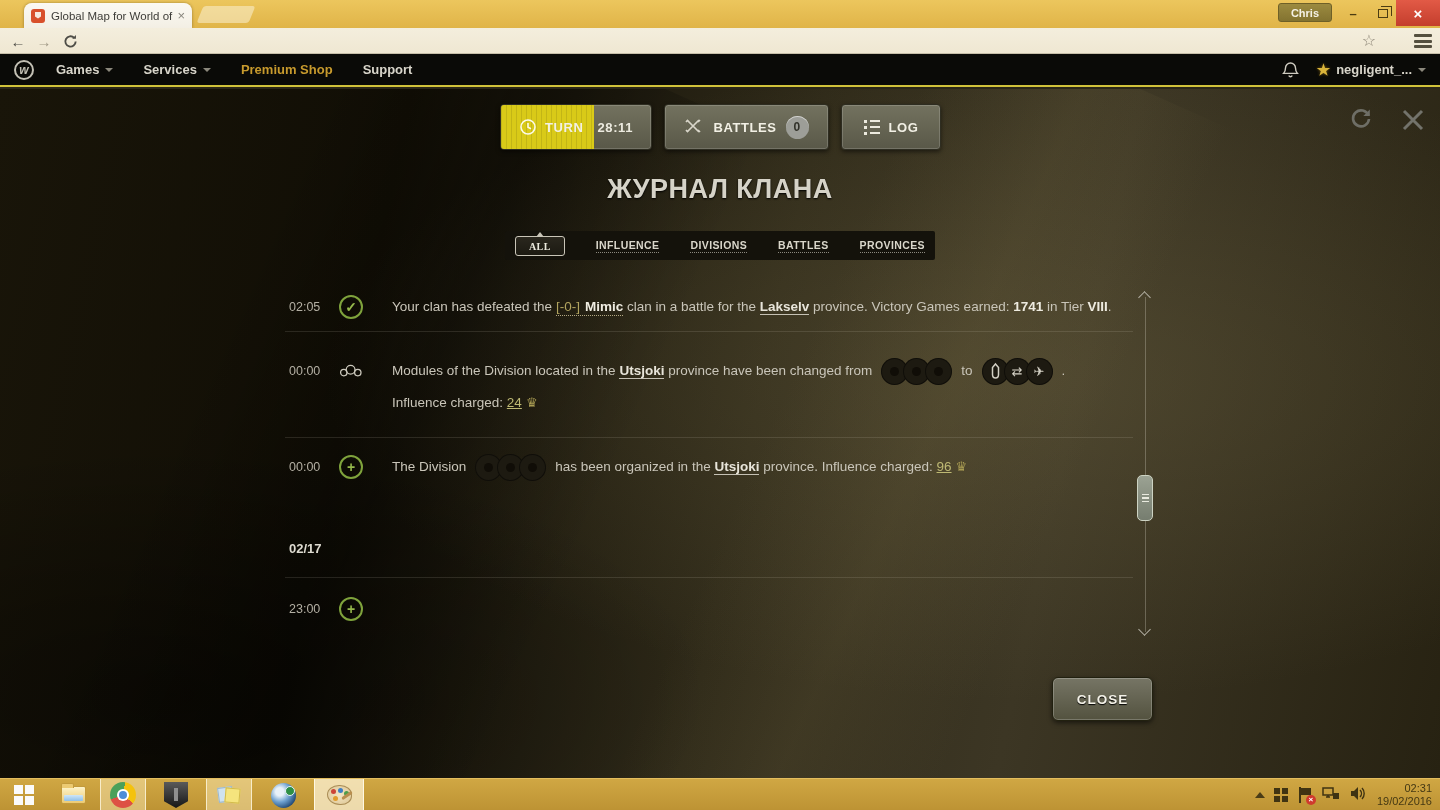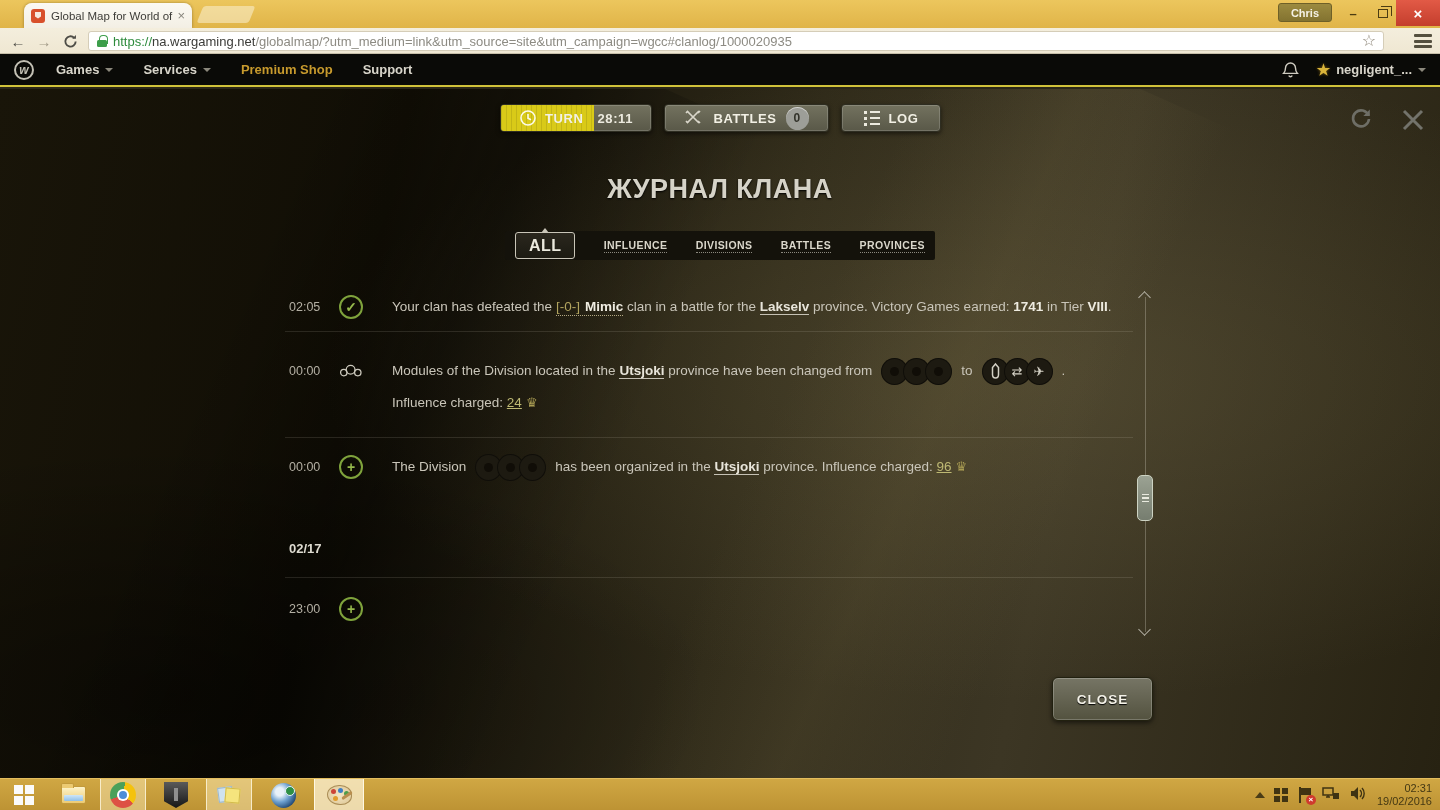--- a/index.html
+++ b/index.html
@@ -74,21 +74,21 @@
     background:
       radial-gradient(1150px 520px at 72% 42%, rgba(110,100,66,.38), transparent 62%),
       radial-gradient(900px 420px at 12% 88%, rgba(0,0,0,.45), transparent 60%),
       linear-gradient(102deg,#191509 0%,#110e05 26%,#2f2a19 52%,#3c3624 72%,#272212 100%); }
   .streak { position:absolute; pointer-events:none; }
   .streak1 { left:180px; top:-80px; width:420px; height:900px; transform:rotate(24deg);
     background:linear-gradient(90deg,transparent,rgba(0,0,0,.35),transparent); }
   .streak2 { left:760px; top:-60px; width:300px; height:900px; transform:rotate(24deg);
     background:linear-gradient(90deg,transparent,rgba(125,112,70,.16),transparent); }
   
-  .hudbtn { position:absolute; top:15px; height:28px; border-radius:4px;
+  .hudbtn { position:absolute; top:15px; height:46px; border-radius:4px;
     background:linear-gradient(#73725f,#595848); border:1px solid #2e2d21;
     box-shadow:inset 0 0 0 1px rgba(255,255,255,.16), 0 2px 4px rgba(0,0,0,.5);
     display:flex; align-items:center; justify-content:center; color:#f2f0e5;
     font-size:13px; font-weight:bold; letter-spacing:.6px; }
   .btn-turn { left:500px; width:152px; overflow:hidden; padding:0; }
   .turn-fill { position:absolute; left:0; top:0; bottom:0; width:62%;
     background:repeating-linear-gradient(90deg, rgba(0,0,0,.10) 0 1px, transparent 1px 5px), #d9ca18; }
   .turn-inner { position:relative; display:flex; align-items:center; gap:8px; }
   .turn-time { color:#eceadf; margin-left:6px; }
   .btn-battles { left:664px; width:165px; gap:9px; }
@@ -229,24 +229,20 @@
 
 <div class="toolbar">
   <div class="nav-ic back">←</div>
   <div class="nav-ic fwd">→</div>
   <div class="nav-ic reload">
     <svg width="15" height="15" viewBox="0 0 16 16">
       <path d="M13.5 8a5.5 5.5 0 1 1-1.7-4" fill="none" stroke="#4d4c46" stroke-width="2"></path>
       <path d="M13.8 1v4h-4z" fill="#4d4c46"></path>
     </svg>
   </div>
-  <div class="urlbar">
-    <span class="lock"></span>
-    <span class="url"><span class="scheme">https://</span><span class="host">na.wargaming.net</span><span class="rest">/globalmap/?utm_medium=link&amp;utm_source=site&amp;utm_campaign=wgcc#clanlog/1000020935</span></span>
-  </div>
   <div class="star">☆</div>
   <div class="menu-ic">
       <i></i>
       <i></i>
       <i></i>
     </div>
 </div>
 
 <div class="wgheader">
   <div class="wglogo">w</div>
@@ -326,21 +322,21 @@
   </div>
   <div class="panel-x">
     <svg width="30" height="30" viewBox="0 0 30 30">
       <path d="M6 6l18 18M24 6L6 24" stroke="#73736b" stroke-width="3"></path>
     </svg>
   </div>
 
   <div class="jtitle">ЖУРНАЛ КЛАНА</div>
 
   <div class="tabsbar">
-    <span class="ftab-all" style="color:#eceade;font-size:16px;font-weight:bold;letter-spacing:.4px;">ALL</span>
+    <span class="ftab-all" style="color:#eceade;font-size:10px;font-weight:bold;letter-spacing:.4px;font-family:Liberation Serif, serif;">ALL</span>
     <span class="ftab">INFLUENCE</span>
     <span class="ftab">DIVISIONS</span>
     <span class="ftab">BATTLES</span>
     <span class="ftab">PROVINCES</span>
   </div>
 
   <div class="entry" style="top:202px;">
     <span class="etime">02:05</span>
     <span class="eicon">✓</span>
     <div class="etext"><span>Your clan has defeated the </span><span class="clanlink"><span class="ctag">[-0-]</span><span class="cname">Mimic</span></span><span> clan in a battle for the </span><span class="prov">Lakselv</span><span> province. Victory Games earned: </span><span class="bval">1741</span><span> in Tier </span><span class="bval">VIII</span><span>.</span></div>

